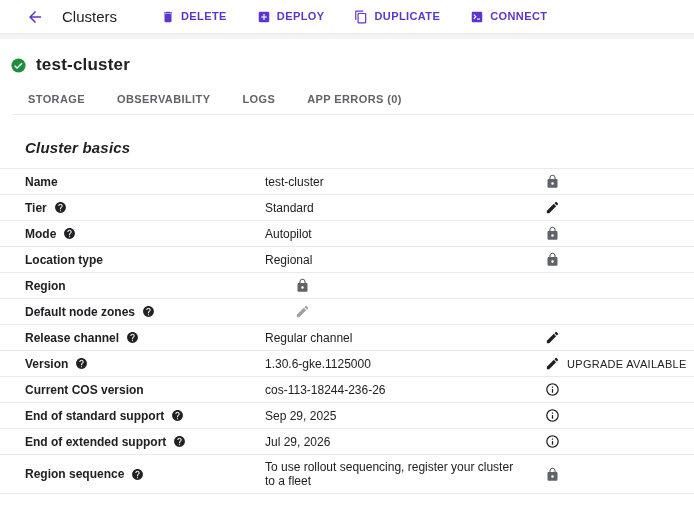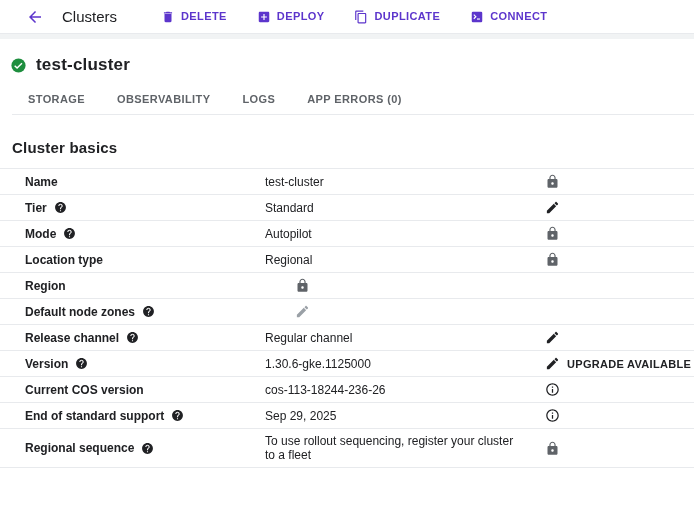--- a/index.html
+++ b/index.html
@@ -19,32 +19,32 @@
   .cluster-title-row { display:flex; align-items:center; gap:9px; padding:16px 0 10px 10px; }
   .cluster-name { font-size:17px; font-weight:bold; letter-spacing:.2px; }
 
   
   .tabs { display:flex; align-items:stretch; margin-left:12px; border-bottom:1px solid #e8eaed; }
   .tab { padding:8px 16px 7px; font-size:11px; font-weight:bold; letter-spacing:.4px;
     color:#5f6368; cursor:pointer; border-bottom:2px solid transparent; }
   .tab.active { border-bottom:2px solid var(--accent); }
 
   
-  .section-title { margin:24px 0 12px 12px; font-size:15px; font-weight:bold; letter-spacing:.2px; }
+  .section-title { margin:24px 0 12px 25px; font-size:15px; font-weight:bold; letter-spacing:.2px;font-style:italic; }
 
   
   .kv-table { margin:0; }
   .kv-row { display:flex; align-items:center; border-top:1px solid #e8eaed;
     padding:5px 0; min-height:25px; }
   .kv-table .kv-row:last-child { border-bottom:1px solid #e8eaed; }
   .kv-label { width:265px; padding-left:25px; font-size:12px; display:flex; align-items:center; gap:7px;font-weight:bold; }
   .kv-value { width:250px; font-size:12px; line-height:14px; }
   .kv-value div { padding:1px 0; }
   .kv-action { display:flex; align-items:center; gap:7px; margin-left:30px; }
-  .upgrade-label { font-size:11px; font-weight:bold; letter-spacing:.3px; white-space:nowrap; }
+  .upgrade-label { font-size:11px; font-weight:normal; letter-spacing:.3px; white-space:nowrap; }
 
   .help-dot { width:13px; height:13px; flex:0 0 13px; }
   .icon { display:inline-flex; align-items:center; justify-content:center; }
 </style>
 </head>
 <body>
 
 <div class="header">
   <div class="back-btn" id="back-btn">
       <svg width="18" height="18" viewBox="0 0 24 24">
@@ -265,21 +265,39 @@
       <div class="kv-action">
         <span class="icon">
           <svg width="15" height="15" viewBox="0 0 24 24">
             <path fill="#202124" d="M11 7h2v2h-2zm0 4h2v6h-2zm1-9C6.48 2 2 6.48 2 12s4.48 10 10 10 10-4.48 10-10S17.52 2 12 2zm0 18c-4.41 0-8-3.59-8-8s3.59-8 8-8 8 3.59 8 8-3.59 8-8 8z"></path>
           </svg>
         </span>
       </div>
     </div>
     <div class="kv-row">
       <div class="kv-label">
-        <span>Regional sequence</span>
+        <span>End of extended support</span>
+        <span class="help-dot icon">
+          <svg width="13" height="13" viewBox="0 0 24 24">
+            <path fill="#202124" d="M12 2C6.48 2 2 6.48 2 12s4.48 10 10 10 10-4.48 10-10S17.52 2 12 2zm1 17h-2v-2h2v2zm2.07-7.75l-.9.92C13.45 12.9 13 13.5 13 15h-2v-.5c0-1.1.45-2.1 1.17-2.83l1.24-1.26c.37-.36.59-.86.59-1.41 0-1.1-.9-2-2-2s-2 .9-2 2H8c0-2.21 1.79-4 4-4s4 1.79 4 4c0 .88-.36 1.68-.93 2.25z"></path>
+          </svg>
+        </span>
+      </div>
+      <div class="kv-value">Jul 29, 2026</div>
+      <div class="kv-action">
+        <span class="icon">
+          <svg width="15" height="15" viewBox="0 0 24 24">
+            <path fill="#202124" d="M11 7h2v2h-2zm0 4h2v6h-2zm1-9C6.48 2 2 6.48 2 12s4.48 10 10 10 10-4.48 10-10S17.52 2 12 2zm0 18c-4.41 0-8-3.59-8-8s3.59-8 8-8 8 3.59 8 8-3.59 8-8 8z"></path>
+          </svg>
+        </span>
+      </div>
+    </div>
+    <div class="kv-row">
+      <div class="kv-label">
+        <span>Region sequence</span>
         <span class="help-dot icon">
           <svg width="13" height="13" viewBox="0 0 24 24">
             <path fill="#202124" d="M12 2C6.48 2 2 6.48 2 12s4.48 10 10 10 10-4.48 10-10S17.52 2 12 2zm1 17h-2v-2h2v2zm2.07-7.75l-.9.92C13.45 12.9 13 13.5 13 15h-2v-.5c0-1.1.45-2.1 1.17-2.83l1.24-1.26c.37-.36.59-.86.59-1.41 0-1.1-.9-2-2-2s-2 .9-2 2H8c0-2.21 1.79-4 4-4s4 1.79 4 4c0 .88-.36 1.68-.93 2.25z"></path>
           </svg>
         </span>
       </div>
       <div class="kv-value">To use rollout sequencing, register your cluster to a fleet</div>
       <div class="kv-action">
         <span class="icon">
           <svg width="15" height="15" viewBox="0 0 24 24">

